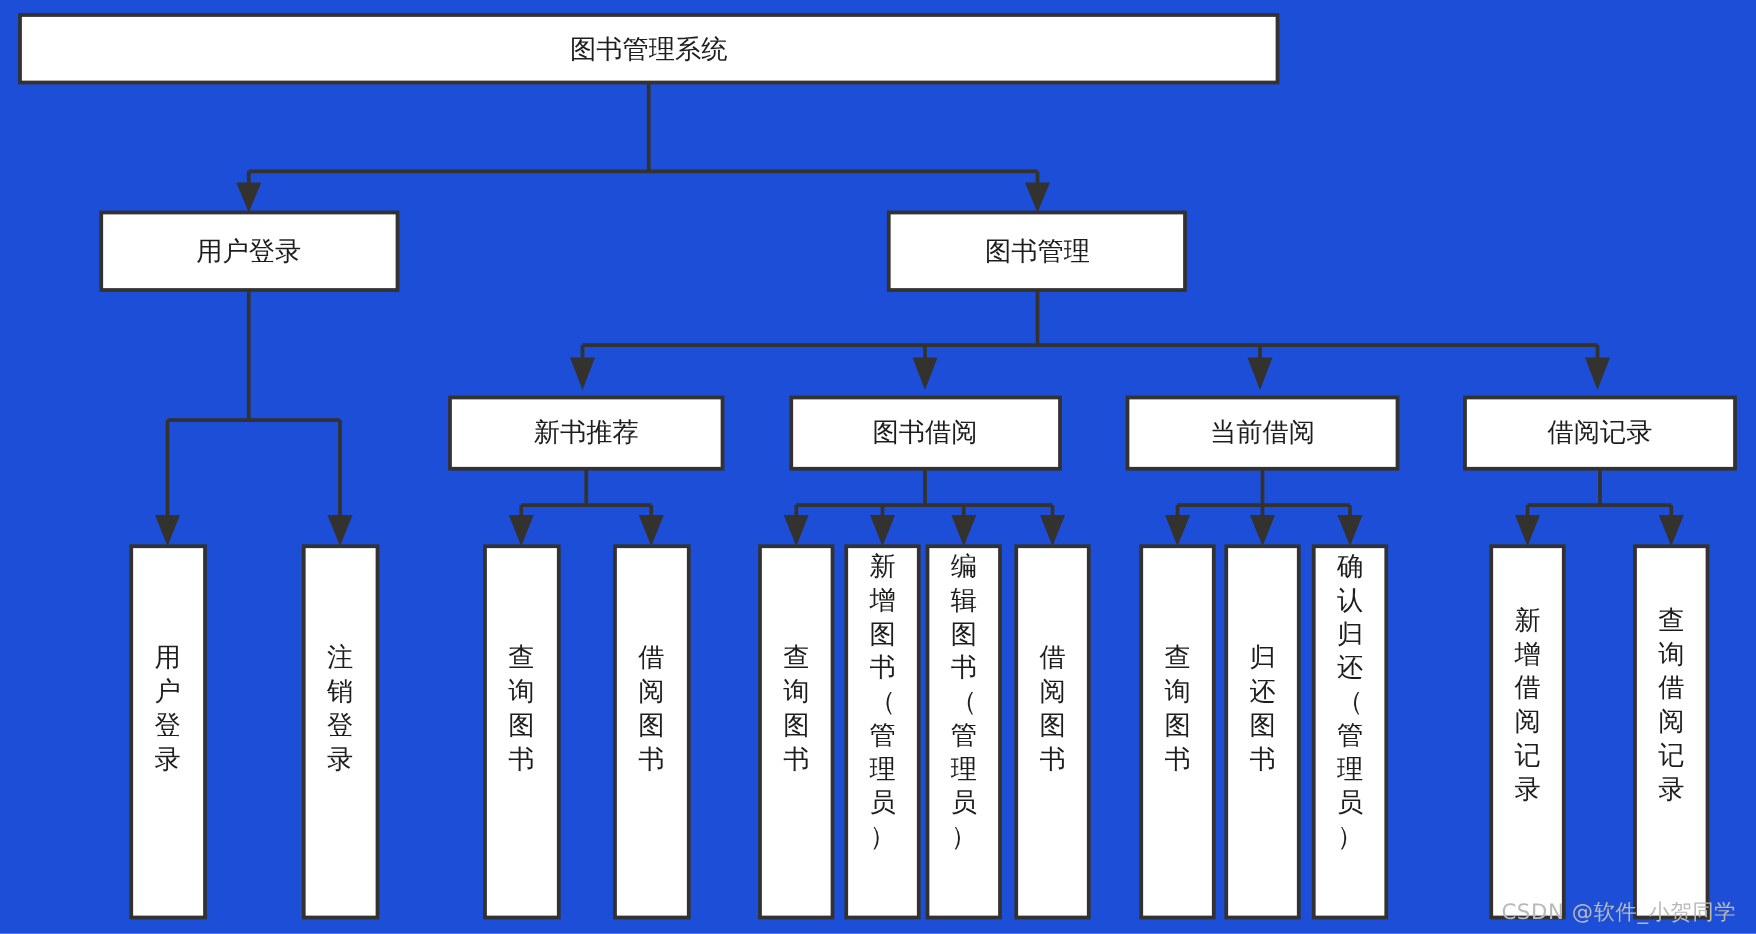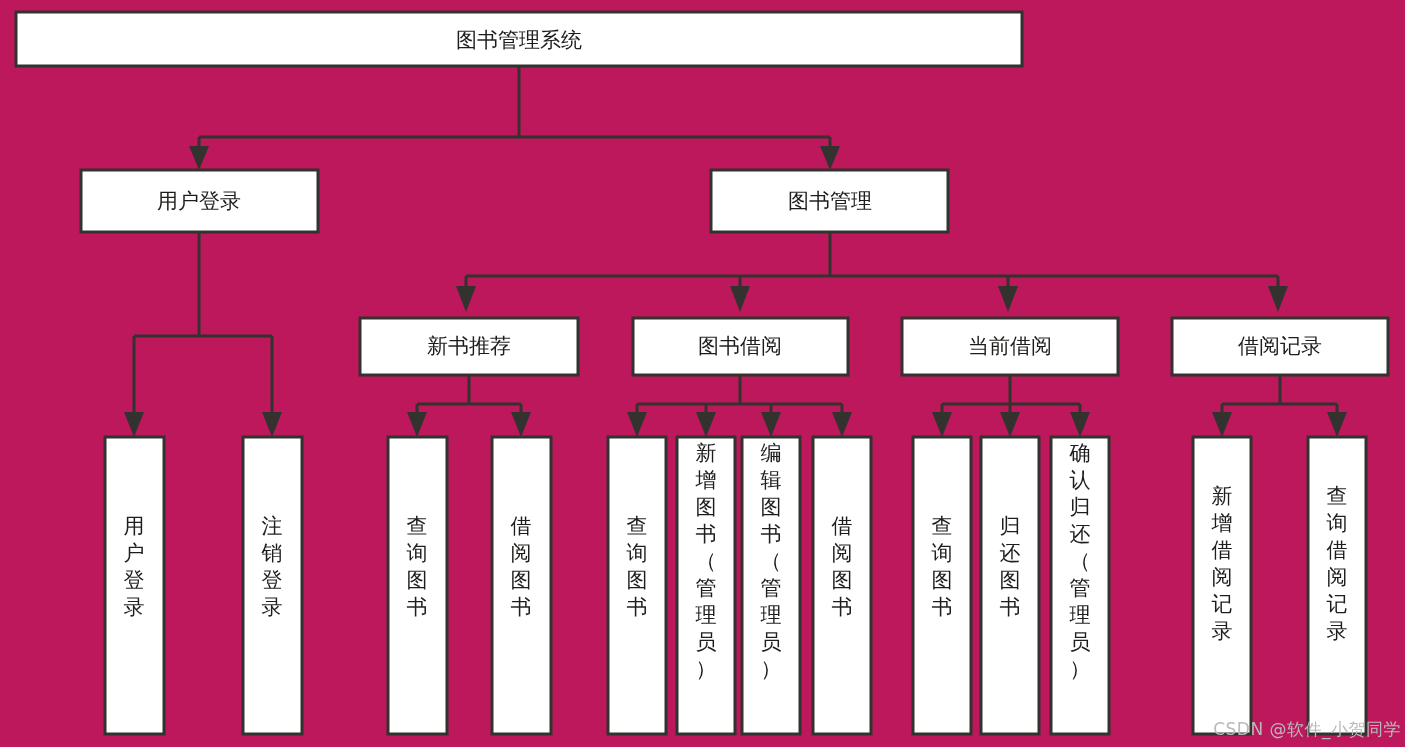--- a/index.html
+++ b/index.html
@@ -10,21 +10,21 @@
   body {
     width: 1405px;
     height: 747px;
     font-family: "Liberation Sans", "DejaVu Sans", sans-serif;
     overflow: hidden;
   }
   #diagram-root {
     position: relative;
     width: 1405px;
     height: 747px;
-    background: #be185d;
+    background: #1d4ed8;
   }
   svg.flow {
     position: absolute;
     left: 0;
     top: 0;
     width: 1405px;
     height: 747px;
     display: block;
   }
   .node-box {
@@ -50,21 +50,21 @@
     stroke-width: 3;
     fill: none;
     stroke-linecap: butt;
   }
   .arrow-head {
     fill: #33322f;
     stroke: none;
   }
   .watermark {
     position: absolute;
-    right: 4px;
+    right: 16px;
     bottom: 6px;
     font-family: "DejaVu Sans", "Liberation Sans", sans-serif;
     font-size: 17px;
     color: #b9b9b9;
     letter-spacing: 0.5px;
     white-space: nowrap;
     user-select: none;
   }
 </style>
 </head>

